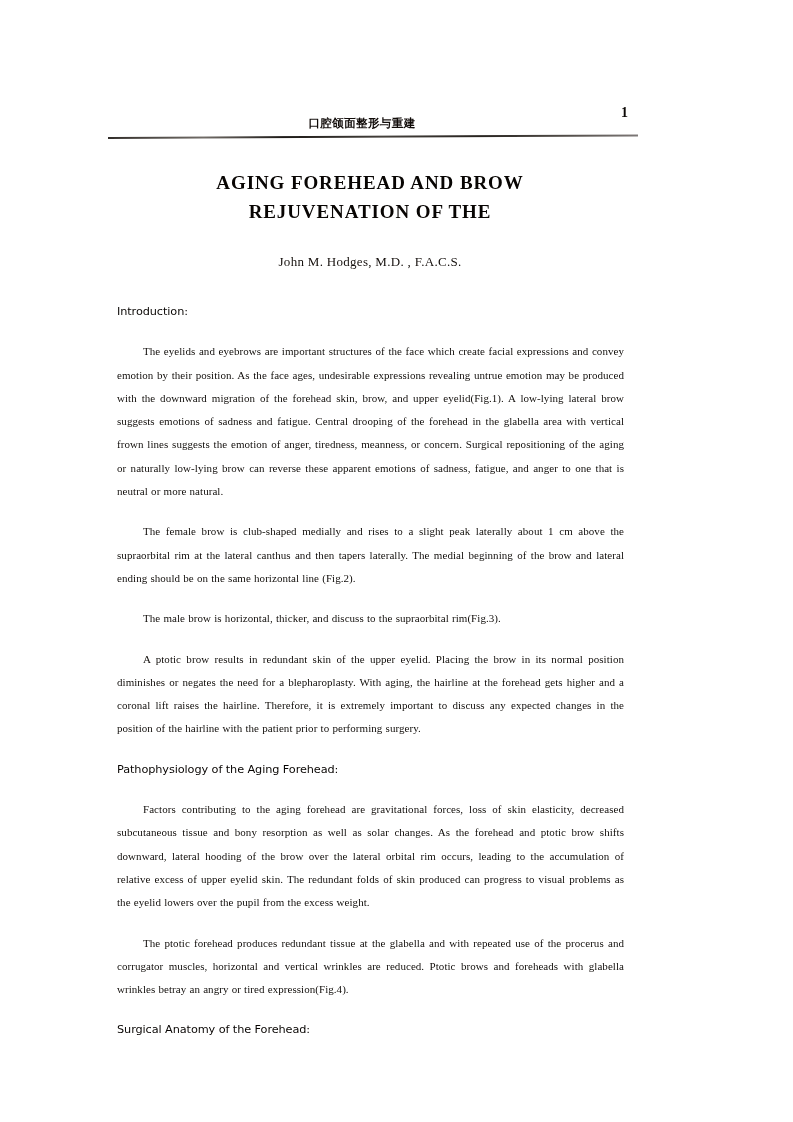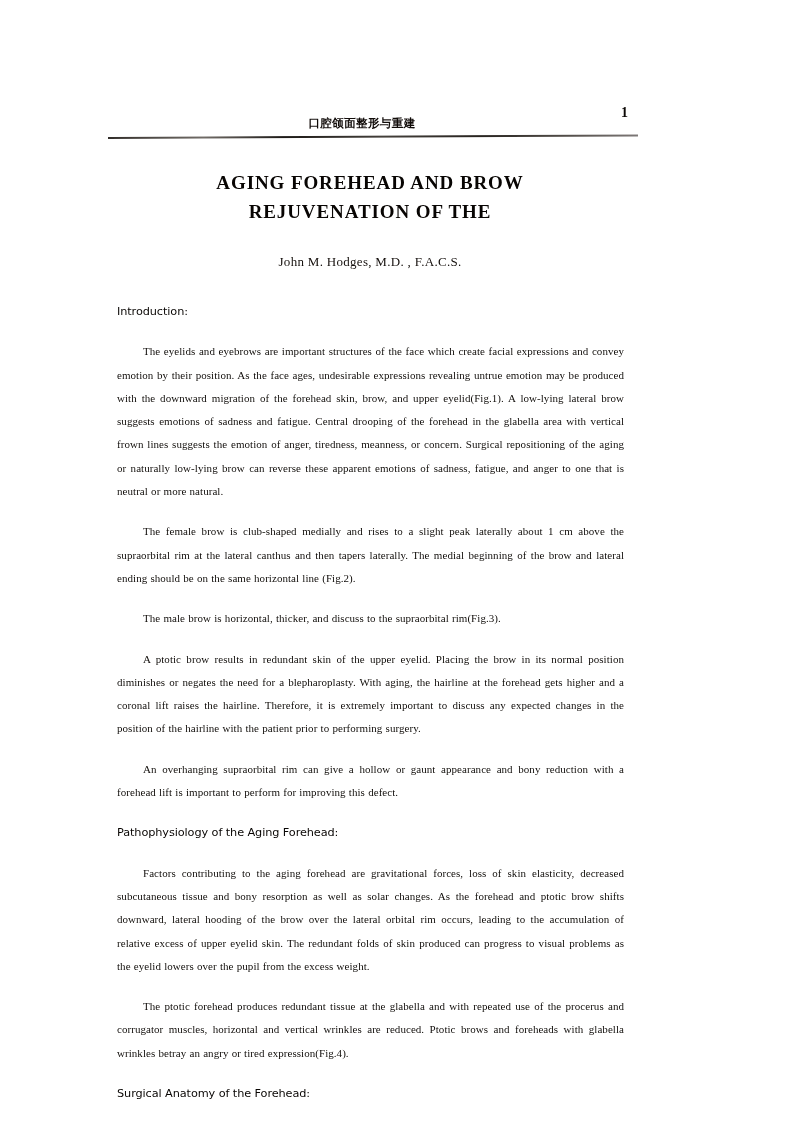--- a/index.html
+++ b/index.html
@@ -139,20 +139,19 @@
     <div class="doc-title-line">REJUVENATION OF THE</div>
     <div class="byline">John M. Hodges, M.D. , F.A.C.S.</div>
   </div>
 
   <div class="body-block" id="body-block">
       <div class="section-heading">Introduction:</div>
       <p class="para">The eyelids and eyebrows are important structures of the face which create facial expressions and convey emotion by their position. As the face ages, undesirable expressions revealing untrue emotion may be produced with the downward migration of the forehead skin, brow, and upper eyelid(Fig.1). A low-lying lateral brow suggests emotions of sadness and fatigue. Central drooping of the forehead in the glabella area with vertical frown lines suggests the emotion of anger, tiredness, meanness, or concern. Surgical repositioning of the aging or naturally low-lying brow can reverse these apparent emotions of sadness, fatigue, and anger to one that is neutral or more natural.</p>
       <p class="para">The female brow is club-shaped medially and rises to a slight peak laterally about 1 cm above the supraorbital rim at the lateral canthus and then tapers laterally. The medial beginning of the brow and lateral ending should be on the same horizontal line (Fig.2).</p>
       <p class="para">The male brow is horizontal, thicker, and discuss to the supraorbital rim(Fig.3).</p>
       <p class="para">A ptotic brow results in redundant skin of the upper eyelid. Placing the brow in its normal position diminishes or negates the need for a blepharoplasty. With aging, the hairline at the forehead gets higher and a coronal lift raises the hairline. Therefore, it is extremely important to discuss any expected changes in the position of the hairline with the patient prior to performing surgery.</p>
-      <p class="para">An overhanging supraorbital rim can give a hollow or gaunt appearance and bony reduction with a forehead lift is important to perform for improving this defect.</p>
       <div class="section-heading">Pathophysiology of the Aging Forehead:</div>
       <p class="para">Factors contributing to the aging forehead are gravitational forces, loss of skin elasticity, decreased subcutaneous tissue and bony resorption as well as solar changes. As the forehead and ptotic brow shifts downward, lateral hooding of the brow over the lateral orbital rim occurs, leading to the accumulation of relative excess of upper eyelid skin. The redundant folds of skin produced can progress to visual problems as the eyelid lowers over the pupil from the excess weight.</p>
       <p class="para">The ptotic forehead produces redundant tissue at the glabella and with repeated use of the procerus and corrugator muscles, horizontal and vertical wrinkles are reduced. Ptotic brows and foreheads with glabella wrinkles betray an angry or tired expression(Fig.4).</p>
       <div class="section-heading">Surgical Anatomy of the Forehead:</div>
     </div>
 
 </div>
 
 </body></html>

